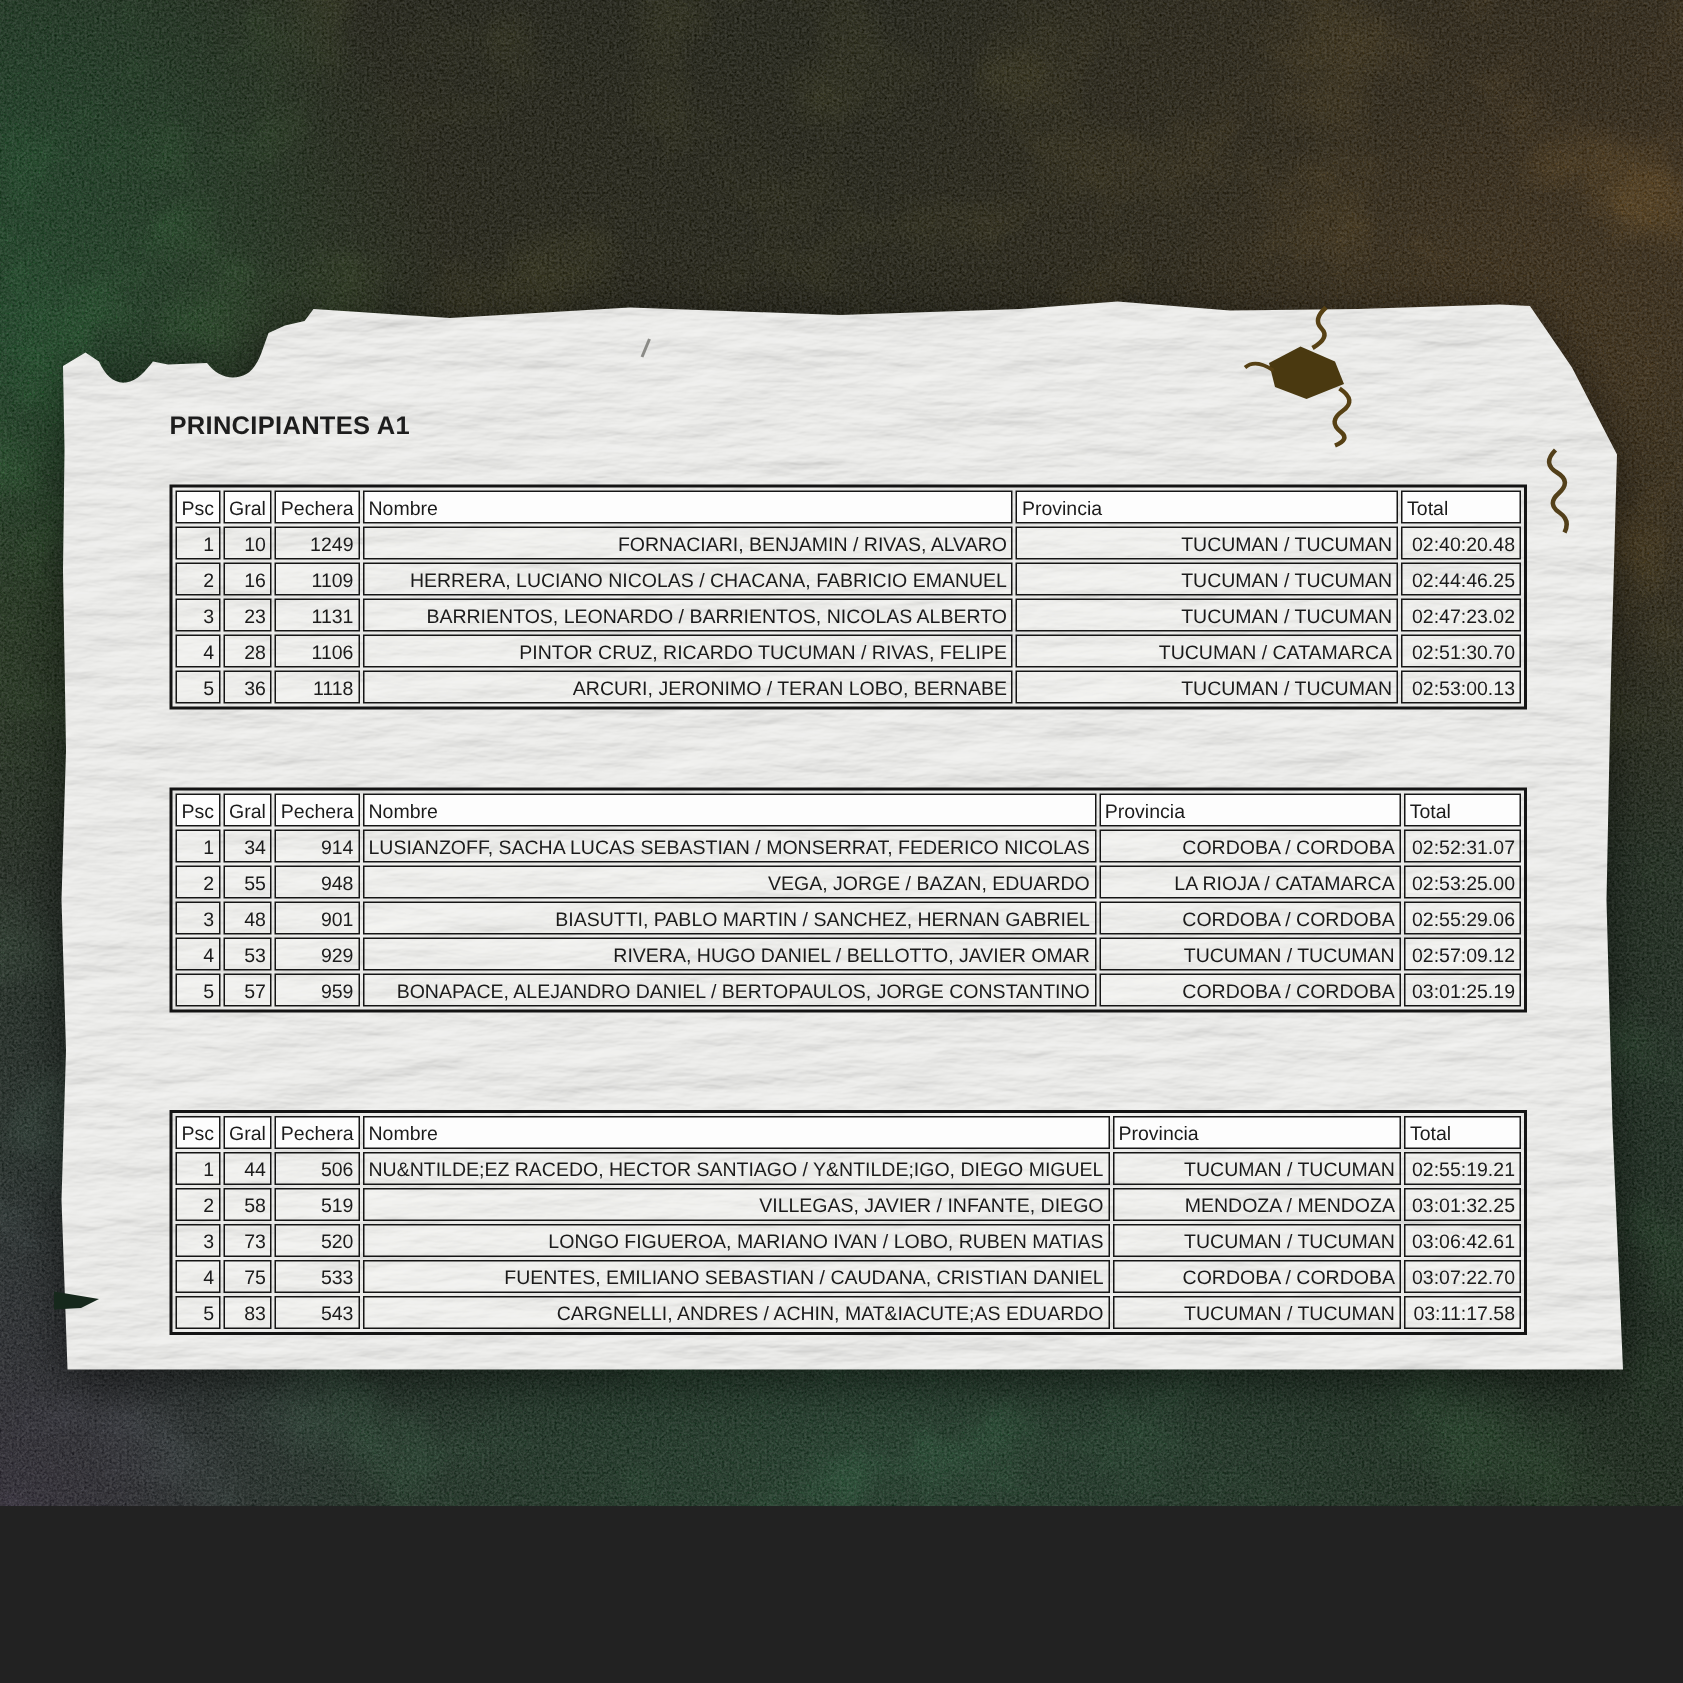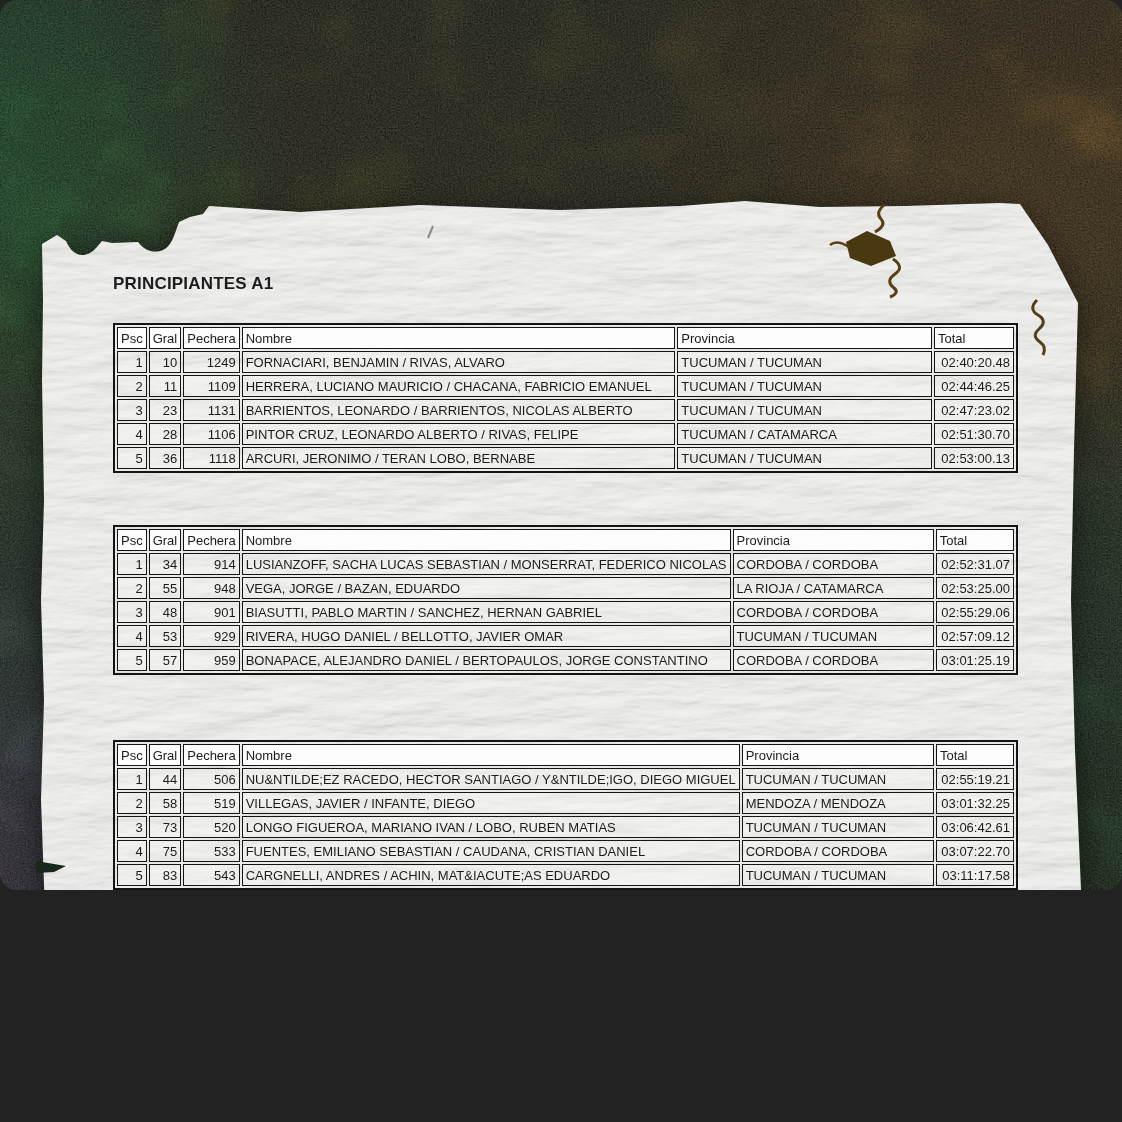--- a/index.html
+++ b/index.html
@@ -1,17 +1,17 @@
 <!DOCTYPE html>
 <html><head>
 <meta charset="utf-8">
 <style>
   html,body{margin:0;padding:0;background:#222;}
-  .stage{position:relative;width:1122px;height:890px;overflow:hidden;
-         font-family:"Liberation Sans",sans-serif;border-radius:17px;}
+  .stage{position:relative;width:1122px;height:1004px;overflow:hidden;
+         font-family:"Liberation Sans",sans-serif;}
 
   
   .bg{position:absolute;inset:0;
     background:
       radial-gradient(430px 520px at 0% 22%,  rgba(30,150,62,.85), rgba(30,150,62,0) 70%),
       radial-gradient(320px 420px at 0% 8%,   rgba(20,90,38,.8),  rgba(20,90,38,0) 70%),
       radial-gradient(360px 300px at 89% 27%, rgba(185,120,28,.45), rgba(185,120,28,0) 70%),
       radial-gradient(760px 620px at 100% 12%,rgba(102,66,16,.9), rgba(102,66,16,0) 72%),
       radial-gradient(720px 520px at 52% 97%, rgba(44,132,76,.8), rgba(44,132,76,0) 70%),
       radial-gradient(540px 470px at 102% 102%,rgba(22,62,20,.9), rgba(22,62,20,0) 72%),
@@ -25,21 +25,21 @@
   .section{position:absolute;left:113px;width:905px;}
   .section-title{font-size:17px;font-weight:700;color:#1d1d1d;letter-spacing:.2px;}
   table.results{border-collapse:separate;border-spacing:2px;border:2px solid #141414;
                 margin-top:29px;table-layout:fixed;}
   table.results td,table.results th{box-sizing:border-box;border:1px solid #151515;
       height:22px;padding:0 3px;font-size:13px;color:#1b1b1b;white-space:nowrap;
       vertical-align:middle;font-weight:400;}
   table.results th{background:#fdfdfd;text-align:left;}
   table.results td{background:rgba(250,250,248,.28);}
   .c-psc,.c-gral,.c-pechera,.c-total{text-align:right;}
-  .c-nombre,.c-prov{text-align:left;}
+  .c-nombre,.c-prov{text-align:right;}
   col.w-psc{width:26px}col.w-gral{width:30px}col.w-pechera{width:56px}
   col.w-nombre{width:434px}col.w-prov{width:256px}col.w-total{width:80px}
   .sec-a1{top:274px}.sec-a2{top:496px}.sec-b{top:711px}
 </style>
 </head>
 <body>
 
 <div class="stage">
 
   <div class="bg"></div>
@@ -116,39 +116,39 @@
       <tr>
         <td class="c-psc">1</td>
         <td class="c-gral">10</td>
         <td class="c-pechera">1249</td>
         <td class="c-nombre">FORNACIARI, BENJAMIN / RIVAS, ALVARO</td>
         <td class="c-prov">TUCUMAN / TUCUMAN</td>
         <td class="c-total">02:40:20.48</td>
       </tr>
       <tr>
         <td class="c-psc">2</td>
-        <td class="c-gral">11</td>
+        <td class="c-gral">16</td>
         <td class="c-pechera">1109</td>
-        <td class="c-nombre">HERRERA, LUCIANO MAURICIO / CHACANA, FABRICIO EMANUEL</td>
+        <td class="c-nombre">HERRERA, LUCIANO NICOLAS / CHACANA, FABRICIO EMANUEL</td>
         <td class="c-prov">TUCUMAN / TUCUMAN</td>
         <td class="c-total">02:44:46.25</td>
       </tr>
       <tr>
         <td class="c-psc">3</td>
         <td class="c-gral">23</td>
         <td class="c-pechera">1131</td>
         <td class="c-nombre">BARRIENTOS, LEONARDO / BARRIENTOS, NICOLAS ALBERTO</td>
         <td class="c-prov">TUCUMAN / TUCUMAN</td>
         <td class="c-total">02:47:23.02</td>
       </tr>
       <tr>
         <td class="c-psc">4</td>
         <td class="c-gral">28</td>
         <td class="c-pechera">1106</td>
-        <td class="c-nombre">PINTOR CRUZ, LEONARDO ALBERTO / RIVAS, FELIPE</td>
+        <td class="c-nombre">PINTOR CRUZ, RICARDO TUCUMAN / RIVAS, FELIPE</td>
         <td class="c-prov">TUCUMAN / CATAMARCA</td>
         <td class="c-total">02:51:30.70</td>
       </tr>
       <tr>
         <td class="c-psc">5</td>
         <td class="c-gral">36</td>
         <td class="c-pechera">1118</td>
         <td class="c-nombre">ARCURI, JERONIMO / TERAN LOBO, BERNABE</td>
         <td class="c-prov">TUCUMAN / TUCUMAN</td>
         <td class="c-total">02:53:00.13</td>

